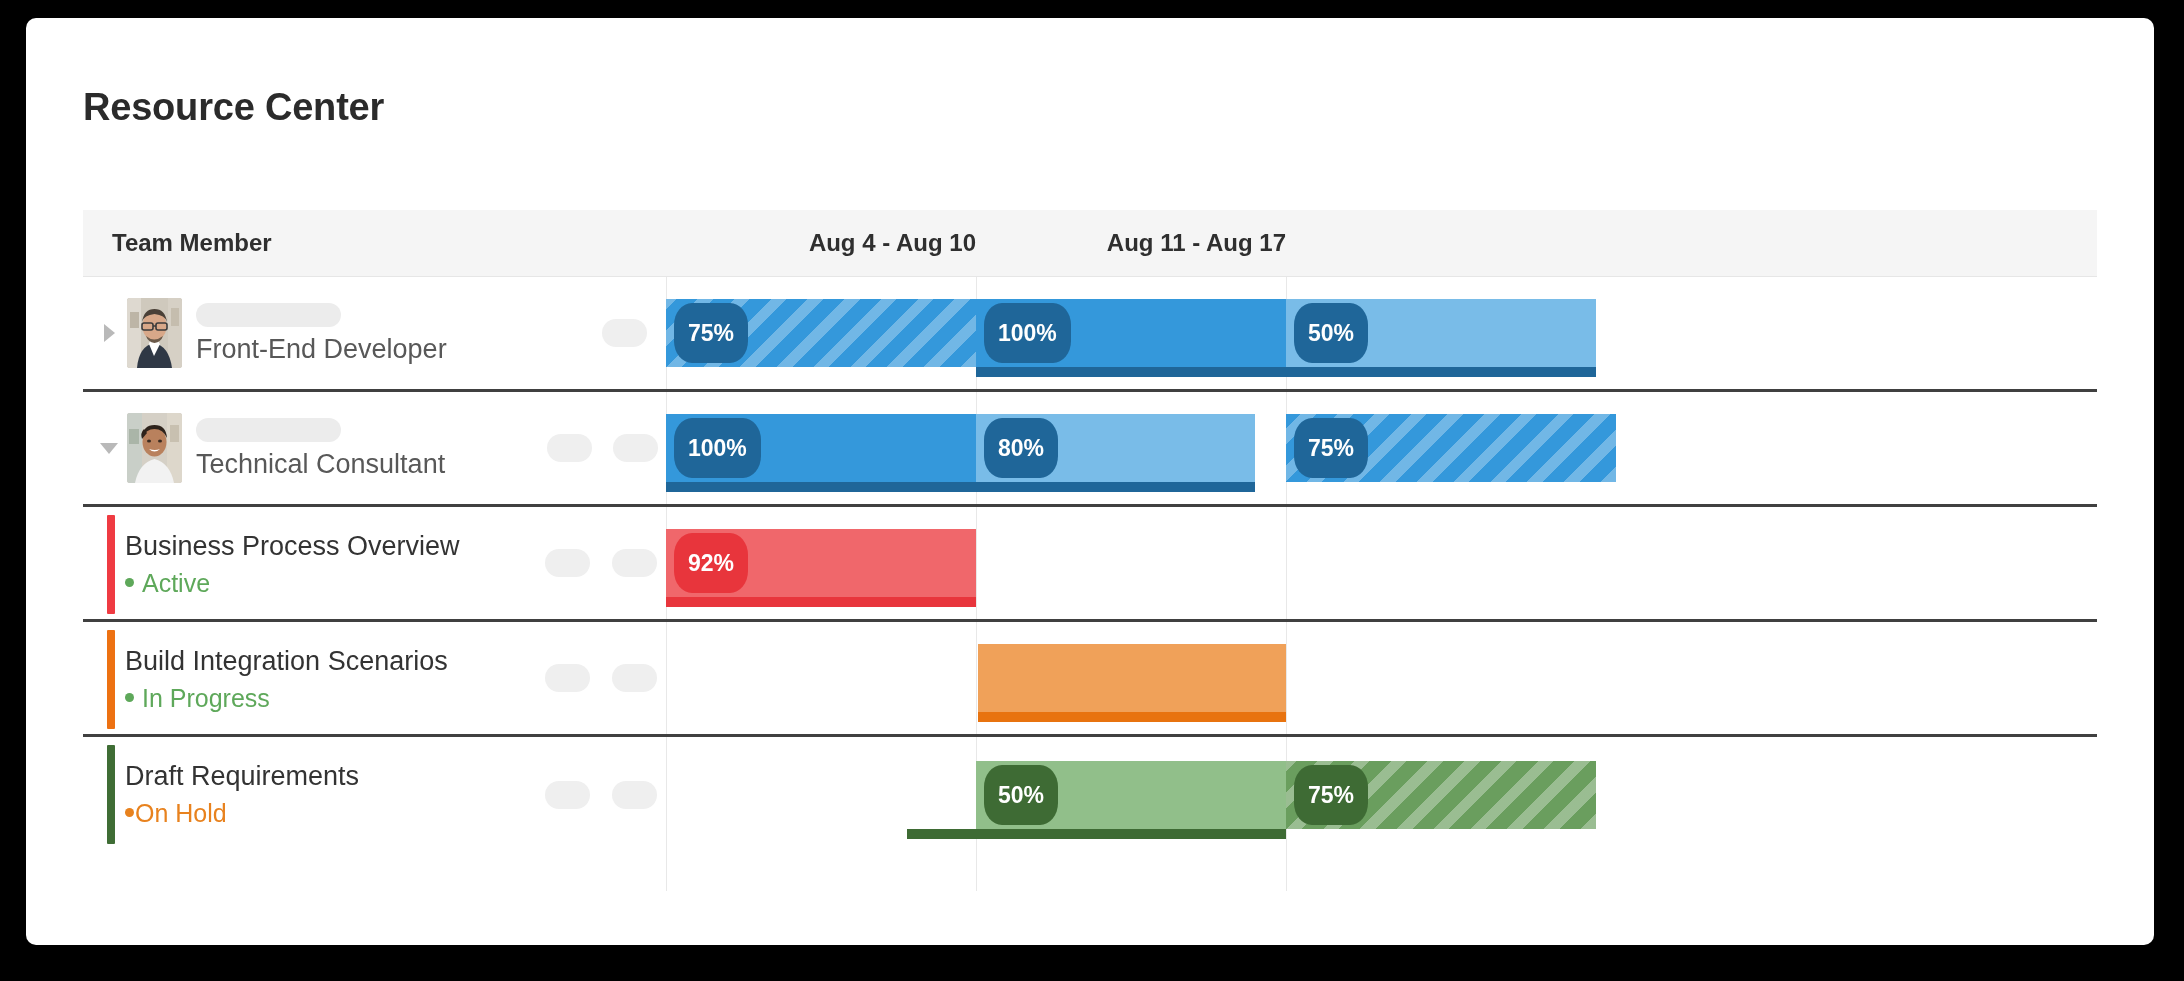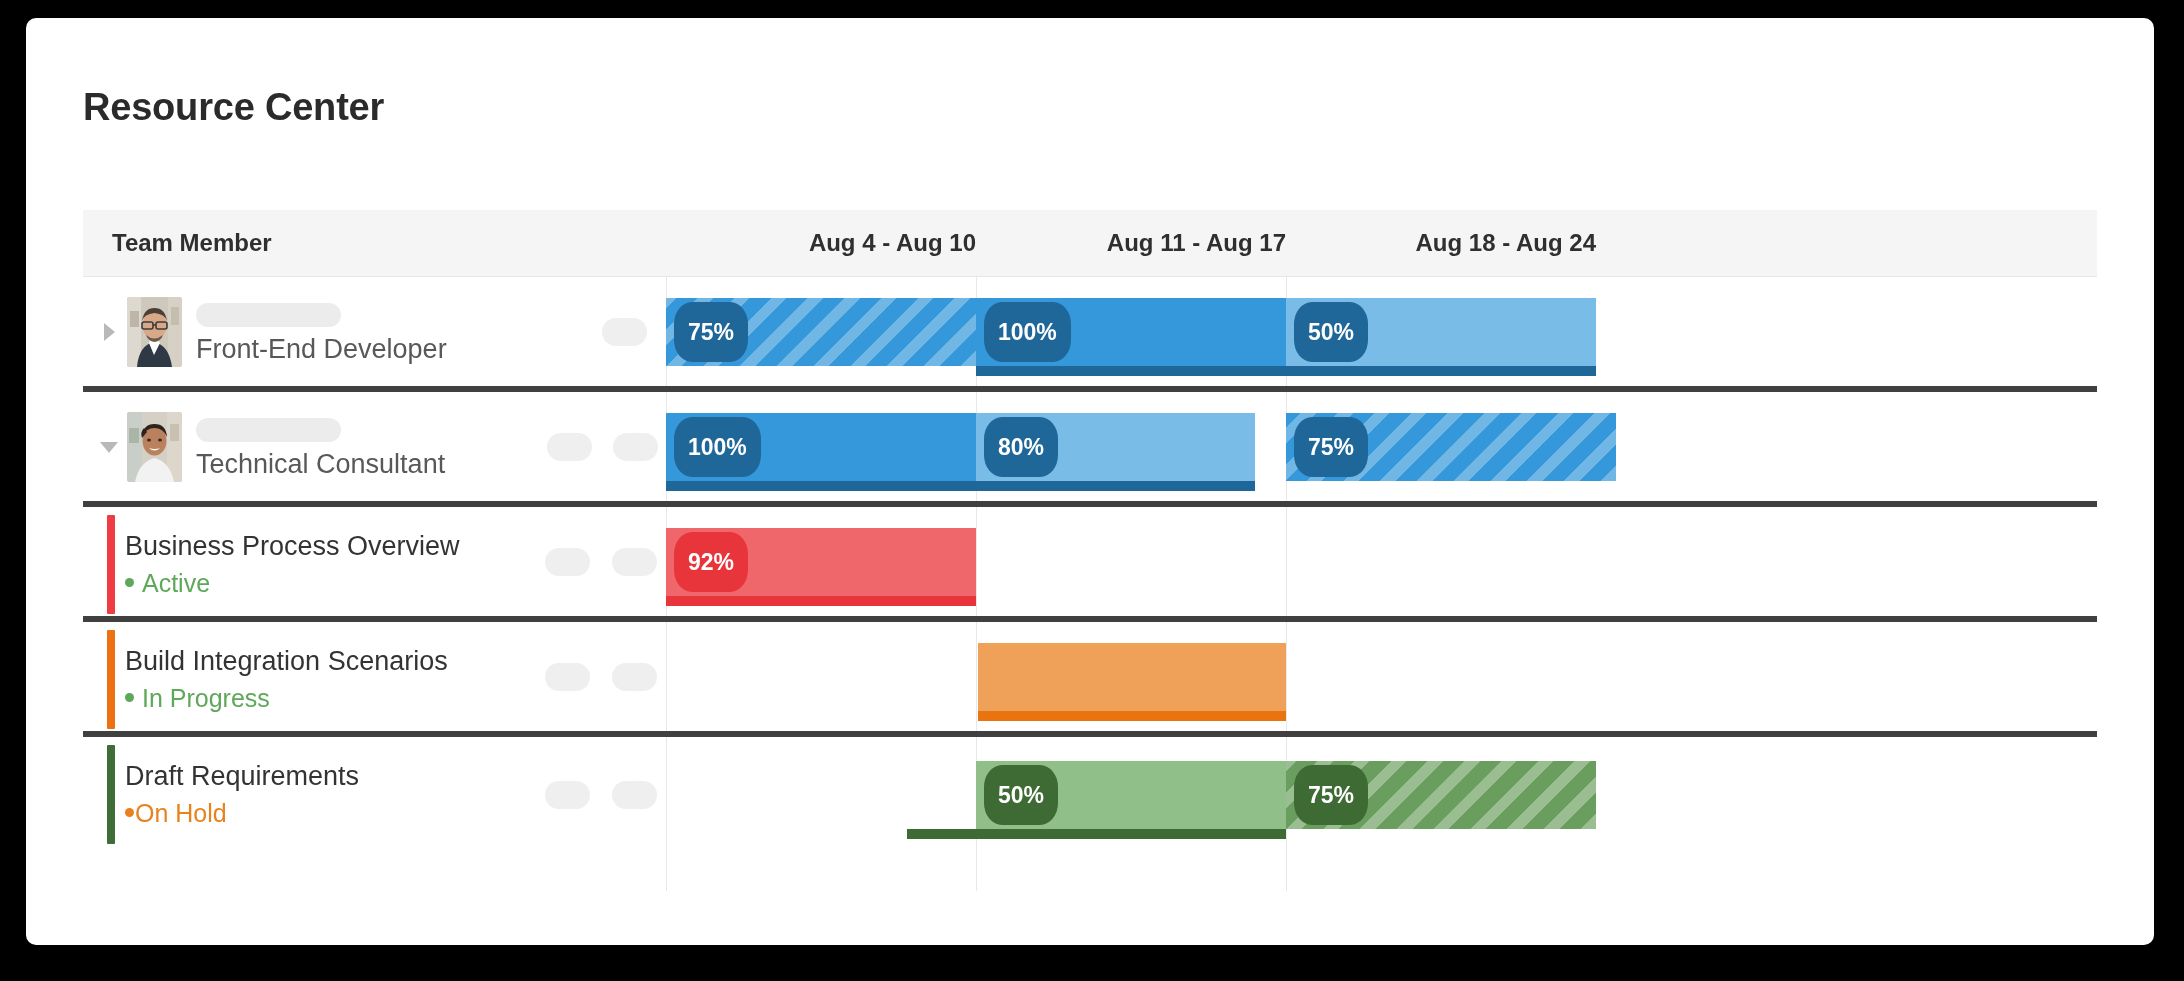--- a/index.html
+++ b/index.html
@@ -87,21 +87,21 @@
   .tbody {
     position: relative;
     height: 614px;
     overflow: hidden;
   }
 
   .row {
     position: absolute;
     left: 0;
     width: 2014px;
-    border-bottom: 6px solid #404040;
+    border-bottom: 3px solid #404040;
     box-sizing: border-box;
   }
   .row-member { height: 115px; }
   .row-task   { height: 115px; }
 
   
   .vline {
     position: absolute;
     top: 0;
     width: 1px;
@@ -252,21 +252,20 @@
   <div class="card">
 
     <div class="page-title">Resource Center</div>
 
     <div class="grid">
 
       <div class="thead">
         <div class="th-member">Team Member</div>
         <div class="th-week" style="left:583px;width:310px;">Aug 4 - Aug 10</div>
         <div class="th-week" style="left:893px;width:310px;">Aug 11 - Aug 17</div>
-        <div class="th-week" style="left:1203px;width:310px;">Aug 18 - Aug 24</div>
       </div>
 
       <div class="tbody">
 
         <div class="vline" style="left:583px;"></div>
         <div class="vline" style="left:893px;"></div>
         <div class="vline" style="left:1203px;"></div>
 
         <div class="row row-member" style="top:0px;">
           <div class="expander">

